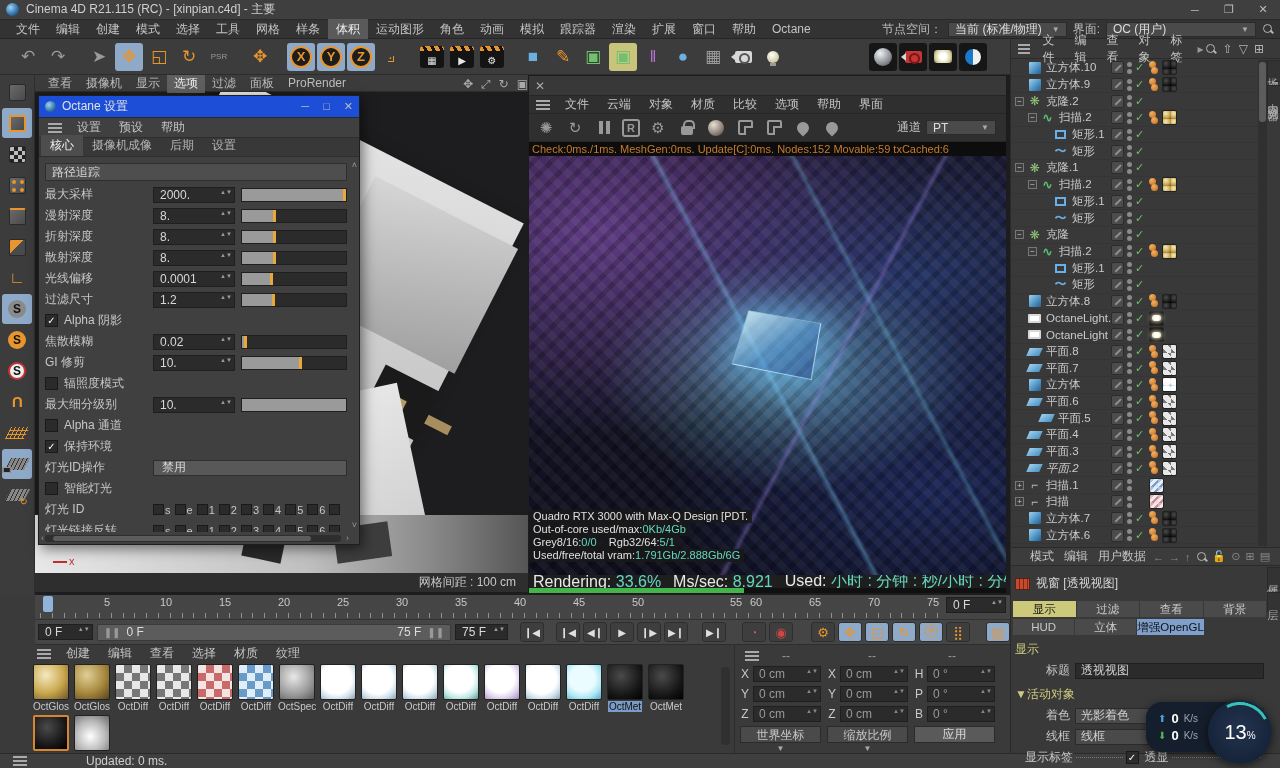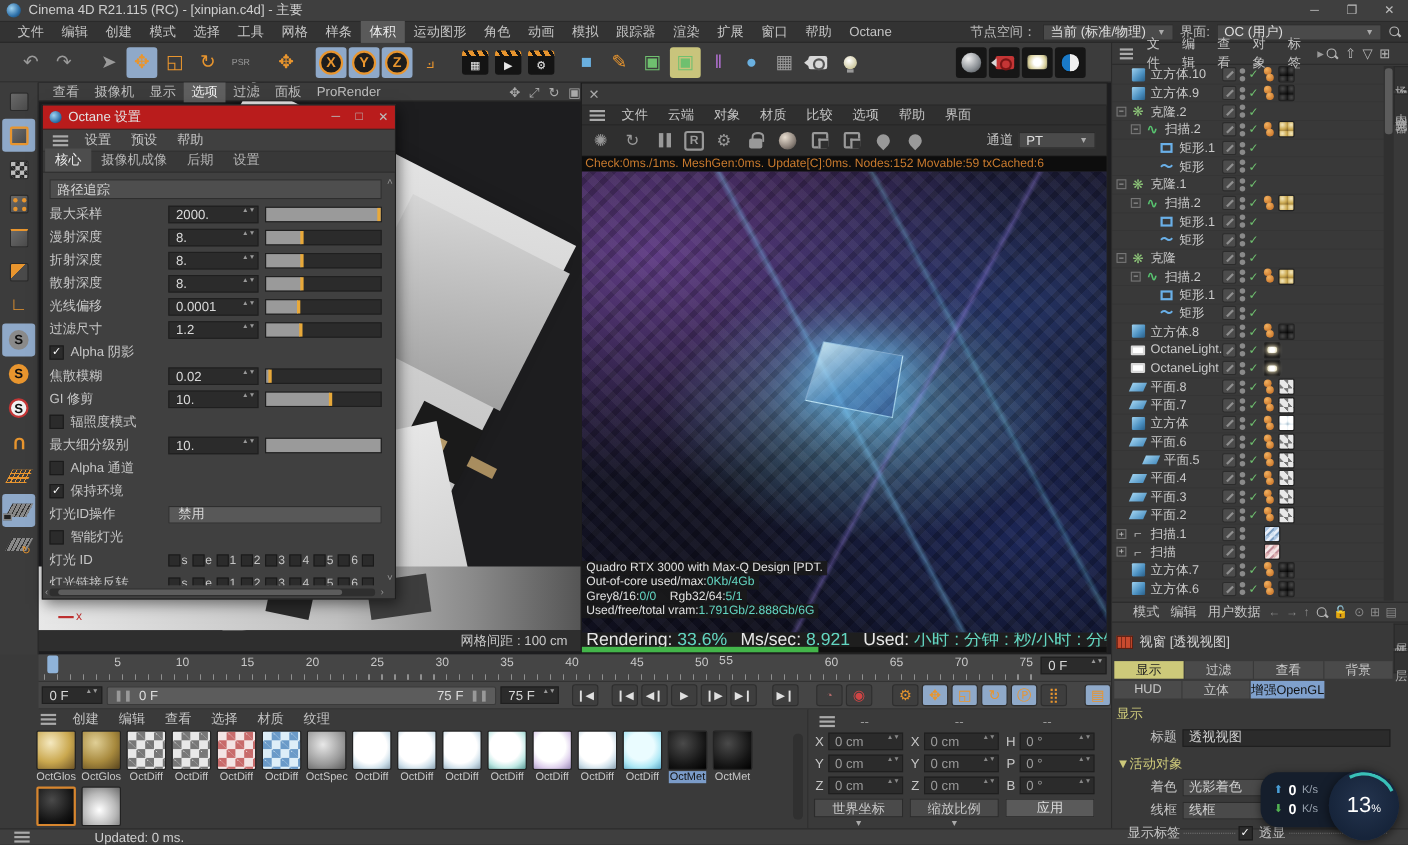--- a/index.html
+++ b/index.html
@@ -64,21 +64,21 @@
   #vp-menu{position:absolute;left:0;top:0;width:493px;height:17px;background:#3c3c3c;display:flex;align-items:center;padding-left:6px;z-index:3;border-bottom:1px solid #2c2c2c;}
   .vp-menu-item{padding:1px 7px;color:#bdbdbd;white-space:nowrap;}
   .vp-menu-item.active{background:#5f5f5f;color:#eee;}
   #vp-nav{position:absolute;right:482px;top:0;height:17px;display:flex;align-items:center;gap:8px;color:#aaa;z-index:3;font-size:12px;}
   .vshape{position:absolute;}
   #vp-bottombar{position:absolute;left:0;top:498px;width:493px;height:19px;background:#2e2e2e;z-index:3;display:flex;align-items:center;justify-content:flex-end;padding-right:12px;color:#c8c8c8;}
   #vp-axis{position:absolute;left:18px;top:480px;z-index:3;color:#c03030;font-size:11px;}
   #vp-axis::before{content:"";display:inline-block;width:14px;height:2px;background:#c03030;margin-right:2px;vertical-align:middle;}
   
   #octwin{left:38px;top:95px;width:322px;height:450px;background:#404040;border:1px solid #1e1e1e;box-shadow:3px 4px 12px rgba(0,0,0,.5);z-index:5;}
-  #octwin-title{height:22px;background:#b91c1c;border-bottom:1px solid #2a2a2a;display:flex;align-items:center;padding:0 6px;color:#e2e2e2;}
+  #octwin-title{height:22px;background:#1d4ed8;border-bottom:1px solid #2a2a2a;display:flex;align-items:center;padding:0 6px;color:#e2e2e2;}
   #octwin-title .dot{width:11px;height:11px;border-radius:50%;background:radial-gradient(circle at 35% 35%,#9fd2f0,#2c6fa8 65%,#16344f);margin-right:6px;}
   #octwin-title .wctl{margin-left:auto;display:flex;gap:14px;color:#bbb;font-size:11px;}
   #octwin-menu{height:20px;display:flex;align-items:center;gap:2px;padding-left:4px;border-bottom:1px solid #2e2e2e;}
   .ham{width:14px;height:10px;border-top:2px solid #aaa;border-bottom:2px solid #aaa;position:relative;margin:0 5px;}
   .ham::after{content:"";position:absolute;left:0;top:2px;width:100%;height:2px;background:#aaa;}
   #octwin-tabs{height:19px;display:flex;align-items:flex-end;padding-left:2px;border-bottom:1px solid #2e2e2e;background:#383838;}
   .octtab{padding:2px 9px;color:#b5b5b5;}
   .octtab.active{background:#4d4d4d;color:#eee;}
   #octrows{position:absolute;left:0;top:62px;right:8px;bottom:12px;padding:2px 4px 0 6px;overflow:hidden;}
   .orow{height:21px;display:flex;align-items:center;}
@@ -738,21 +738,21 @@
           <span style="left: 67px;">5</span>
           <span style="left: 126px;">10</span>
           <span style="left: 185px;">15</span>
           <span style="left: 244px;">20</span>
           <span style="left: 303px;">25</span>
           <span style="left: 362px;">30</span>
           <span style="left: 421px;">35</span>
           <span style="left: 480px;">40</span>
           <span style="left: 539px;">45</span>
           <span style="left: 598px;">50</span>
-          <span style="left: 620px; font-family: Liberation Mono, monospace;">55</span>
+          <span style="left: 696px;">55</span>
           <span style="left: 716px;">60</span>
           <span style="left: 775px;">65</span>
           <span style="left: 834px;">70</span>
           <span style="left: 893px;">75</span>
         </div>
       <div class="ticks"></div>
       <div id="playhead"></div>
     </div>
     <div id="tl-spin" class="spin" style="width:60px;">
       <span>0 F</span>
@@ -1385,21 +1385,21 @@
             <div class="editbox"></div>
             <div class="vdots">
               <i></i>
               <i></i>
             </div>
             <div class="gcheck">✓</div>
             <div class="tagdots"></div>
             <div class="matthumb k-checker" style="background-size: 8px 8px, 8px 8px;"></div>
           </div>
         </div>
-        <div class="trow" style="padding-left: 4px;">
+        <div class="trow" style="padding-left: 4px; font-style: italic;">
           <div style="width: 12px; flex: 0 0 auto;"></div>
           <div class="oicon">
             <div class="oi-plane"></div>
           </div>
           <div class="olabel">平面.2</div>
           <div class="tright">
             <div class="editbox"></div>
             <div class="vdots">
               <i></i>
               <i></i>

